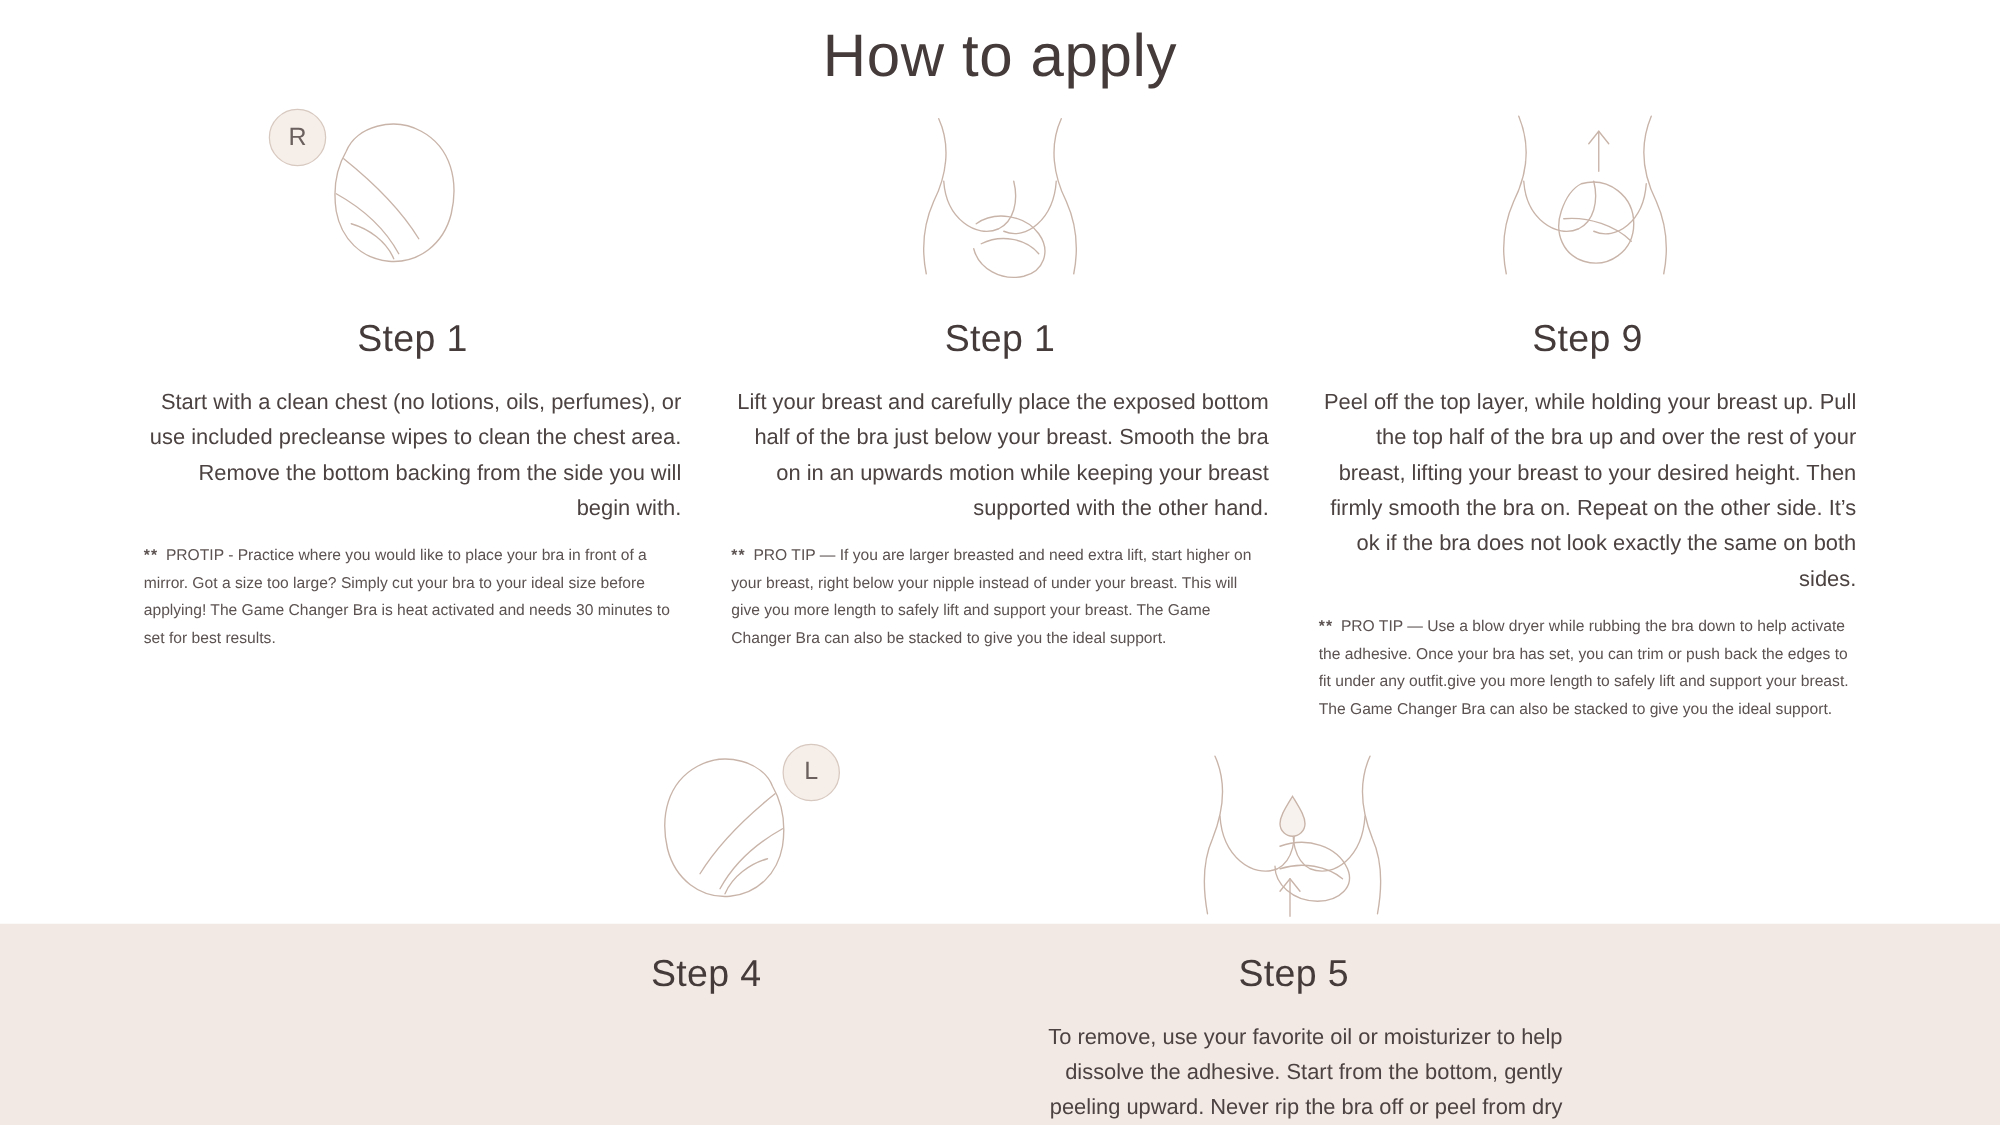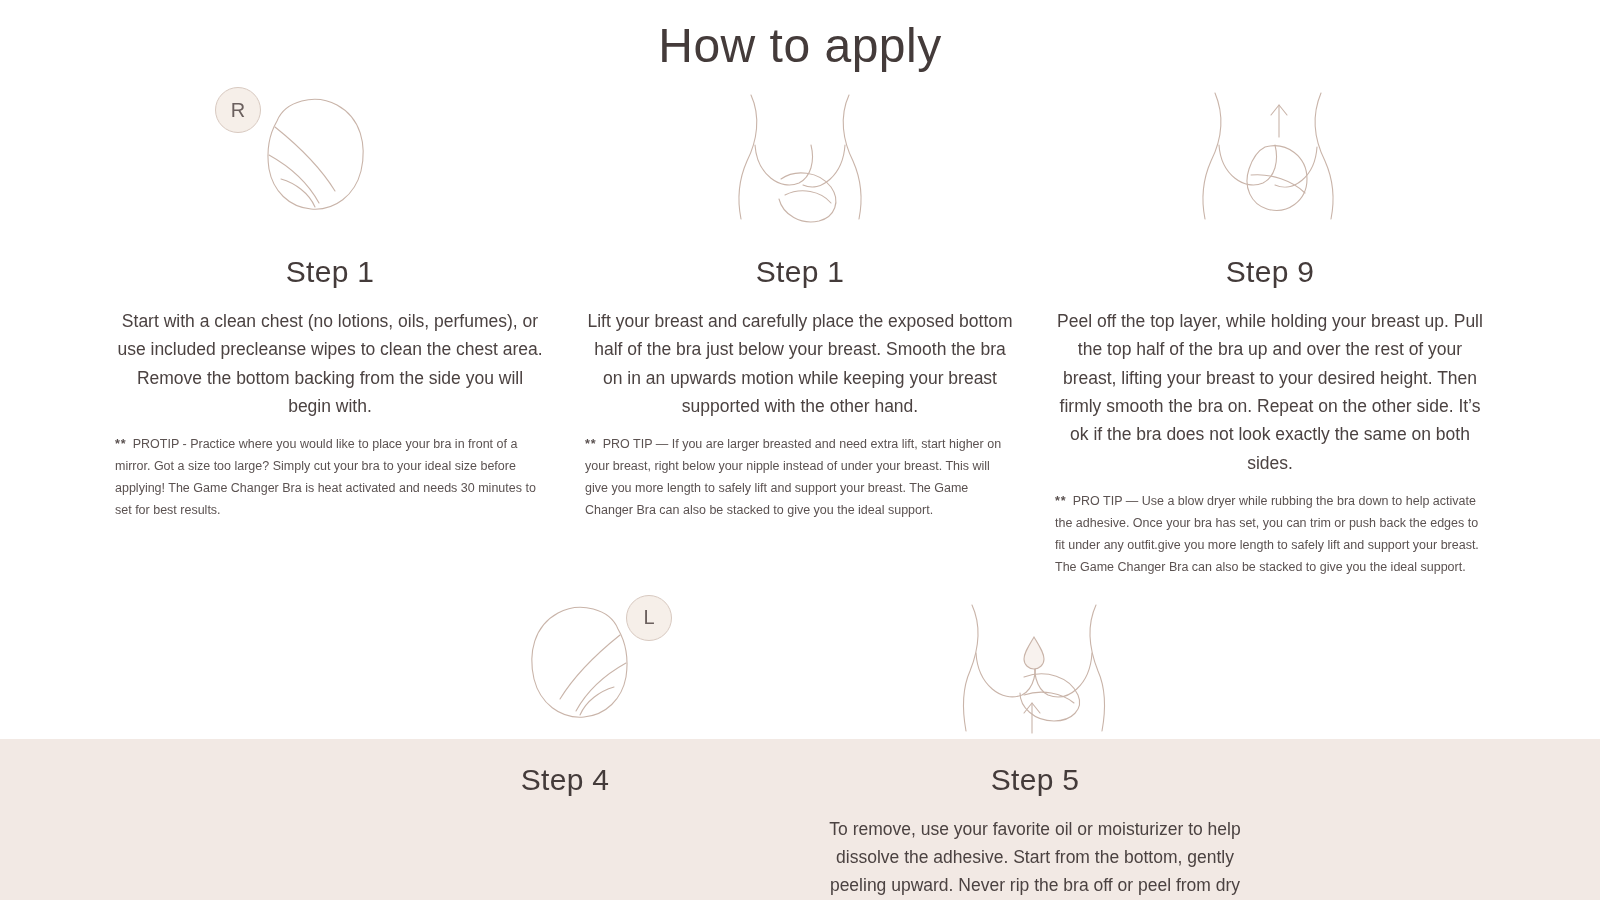--- a/index.html
+++ b/index.html
@@ -54,21 +54,21 @@
   .step-title {
     font-size: 30px;
     font-weight: 400;
     color: #443b3a;
     margin: 22px 0 18px 0;
     letter-spacing: 0.3px;
   }
   .step-body {
     font-size: 17.5px;
     line-height: 1.62;
-    text-align: center;
+    text-align: right;
     color: #4b4241;
     margin: 0;
     max-width: 430px;
   }
   .protip {
     display: block;
     margin-top: 14px;
     font-size: 12.5px;
     line-height: 1.75;
     text-align: left;

